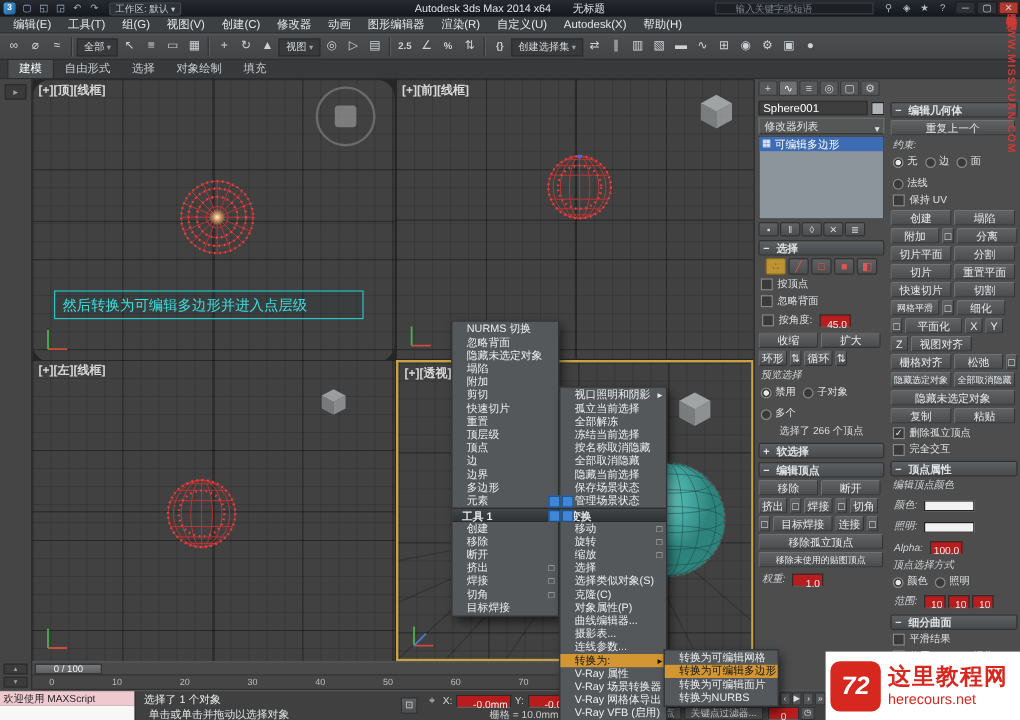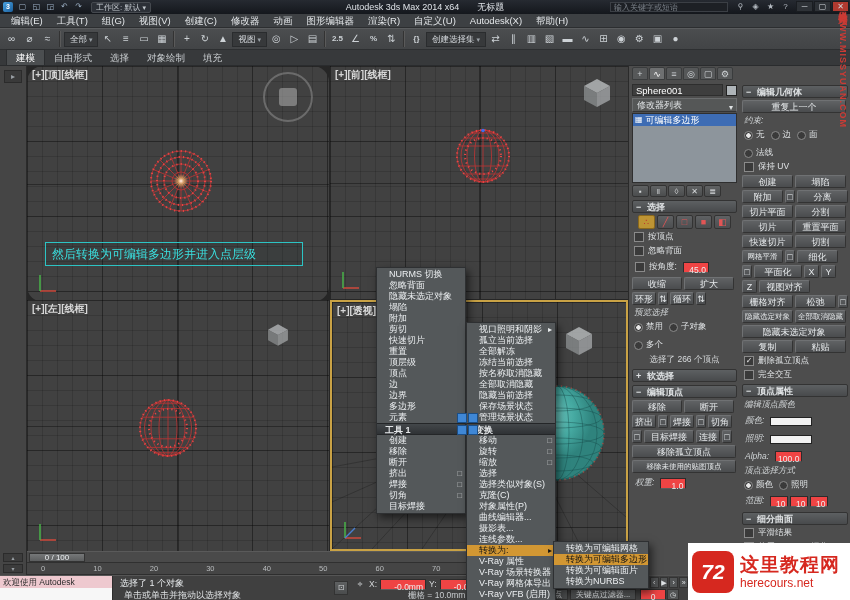--- a/index.html
+++ b/index.html
@@ -12,22 +12,22 @@
     background:linear-gradient(#262a31,#14171c); display:flex; align-items:center; color:#c9ced4; font-size:9px; }
   .app-logo { width:10px; height:10px; margin:0 3px; background:linear-gradient(135deg,#4aa3e0,#1b5f9e);
     border-radius:2px; color:#fff; font-size:7px; line-height:10px; text-align:center; font-weight:bold; }
   .qat { display:flex; gap:1px; }
   .qat-btn { width:13px; height:12px; text-align:center; line-height:12px; font-size:8px; color:#9fb3c8; }
   .workspace { margin-left:6px; height:11px; line-height:10px; padding:0 4px; background:#2c3037;
     border:1px solid #45494f; border-radius:2px; font-size:8px; color:#c2c7cd; }
   .workspace::after { content:" ▾"; font-size:7px; }
   .tb-title { position:absolute; left:0; right:0; text-align:center; pointer-events:none; color:#dfe3e8; }
   .tb-title .doc { margin-left:18px; }
-  .ic-search { position:absolute; right:122px; top:2px; width:118px; height:10px; background:#1d2025;
-    border:1px solid #3b3f45; color:#b8bec6; font-size:8px; padding:0 3px; }
+  .ic-search { position:absolute; right:122px; top:2px; width:132px; height:10px; background:#1d2025;
+    border:1px solid #3b3f45; color:#b8bec6; font-size:8px; padding:0 16px; }
   .ic-search::placeholder { color:#7c828a; font-size:8px; }
   .ic-icons { position:absolute; right:58px; top:1px; display:flex; gap:2px; }
   .ic-btn { width:13px; height:11px; line-height:11px; text-align:center; font-size:8px; color:#b6bcc3; }
   .win-btns { position:absolute; right:1px; top:1px; display:flex; gap:1px; }
   .win-btn { width:17px; height:11px; line-height:10px; text-align:center; font-size:8px;
     background:#2e3237; border:1px solid #1a1d21; color:#cfd3d8; }
   .win-btn.close { background:#b03a30; }
 
   
   .menubar { position:absolute; left:0; top:14px; width:850px; height:14px; background:#3d4043;
@@ -140,21 +140,21 @@
   .radio::before { content:""; width:7px; height:7px; border-radius:50%; background:#3a3a3a; border:1px solid #8a8a8a; flex:none; }
   .radio.on::before { background:radial-gradient(circle,#e8e8e8 0 2px,#3a3a3a 2.5px); }
   .radio-row { display:flex; gap:6px; margin:2px 3px; flex-wrap:wrap; }
   .btn-wrap { display:flex; flex-wrap:wrap; gap:2px; margin:2px 1px; }
   .pbtn { height:13px; line-height:12px; text-align:center; background:linear-gradient(#606264,#4a4c4e);
     border:1px solid; border-color:#6f7173 #333 #333 #6f7173; border-radius:2px; font-size:9px; color:#e6e9eb;
     overflow:hidden; white-space:nowrap; }
   .w50{width:50px}.w40{width:24px}.w10{width:10px}.w104{width:104px}.w51{width:51px}.w41{width:41px}.w48{width:48px}.w15{width:15px}
   .small{font-size:7.5px}
   .plabel { font-size:8.5px; color:#cfd3d5; margin:2px 3px; white-space:nowrap;font-style:italic; }
-  .pfield { background:#ef4444; border:1px solid #2c2c2c; border-bottom-color:#5c5c5c; color:#eee; font-size:8.5px;
+  .pfield { background:#b91c1c; border:1px solid #2c2c2c; border-bottom-color:#5c5c5c; color:#eee; font-size:8.5px;
     height:11px; line-height:10px; padding:2px 2px; min-width:26px; text-align:right; }
   .swatch { width:42px; height:9px; background:#f2f2f2; border:1px solid #222; }
   .info-txt { text-align:center; font-size:8.5px; color:#d8dbdd; margin:3px 0; }
   .range-fields { display:flex; gap:2px; }
   .rf { min-width:16px; width:18px; }
 
   
   .timeslider { position:absolute; left:27px; top:551px; width:601px; height:12px; background:#4a4a4a;
     border-top:1px solid #5a5a5a; border-bottom:1px solid #303030; }
   .ts-handle { position:absolute; left:2px; top:1px; width:56px; height:9px; background:linear-gradient(#767879,#5c5e5f);
@@ -731,21 +731,21 @@
       <span class="tick">50</span>
       <span class="tick">60</span>
       <span class="tick">70</span>
       <span class="tick">80</span>
       <span class="tick">90</span>
       <span class="tick">100</span>
     </div>
 
   <div class="statusbar">
     <div class="listener">
-      <div class="pink">欢迎使用 Autodesk</div>
+      <div class="pink">欢迎使用 MAXScript</div>
       <div class="white"></div>
     </div>
     <div class="sline1">选择了 1 个对象</div>
     <div class="sline2">单击或单击并拖动以选择对象</div>
     <div class="lockbtn">⊡</div>
     <div class="coords">
       <span class="coordmode">⌖</span>
       <span class="coord-label">X:</span>
       <span class="pfield coord-field">-0.0mm</span>
       <span class="coord-label">Y:</span>

